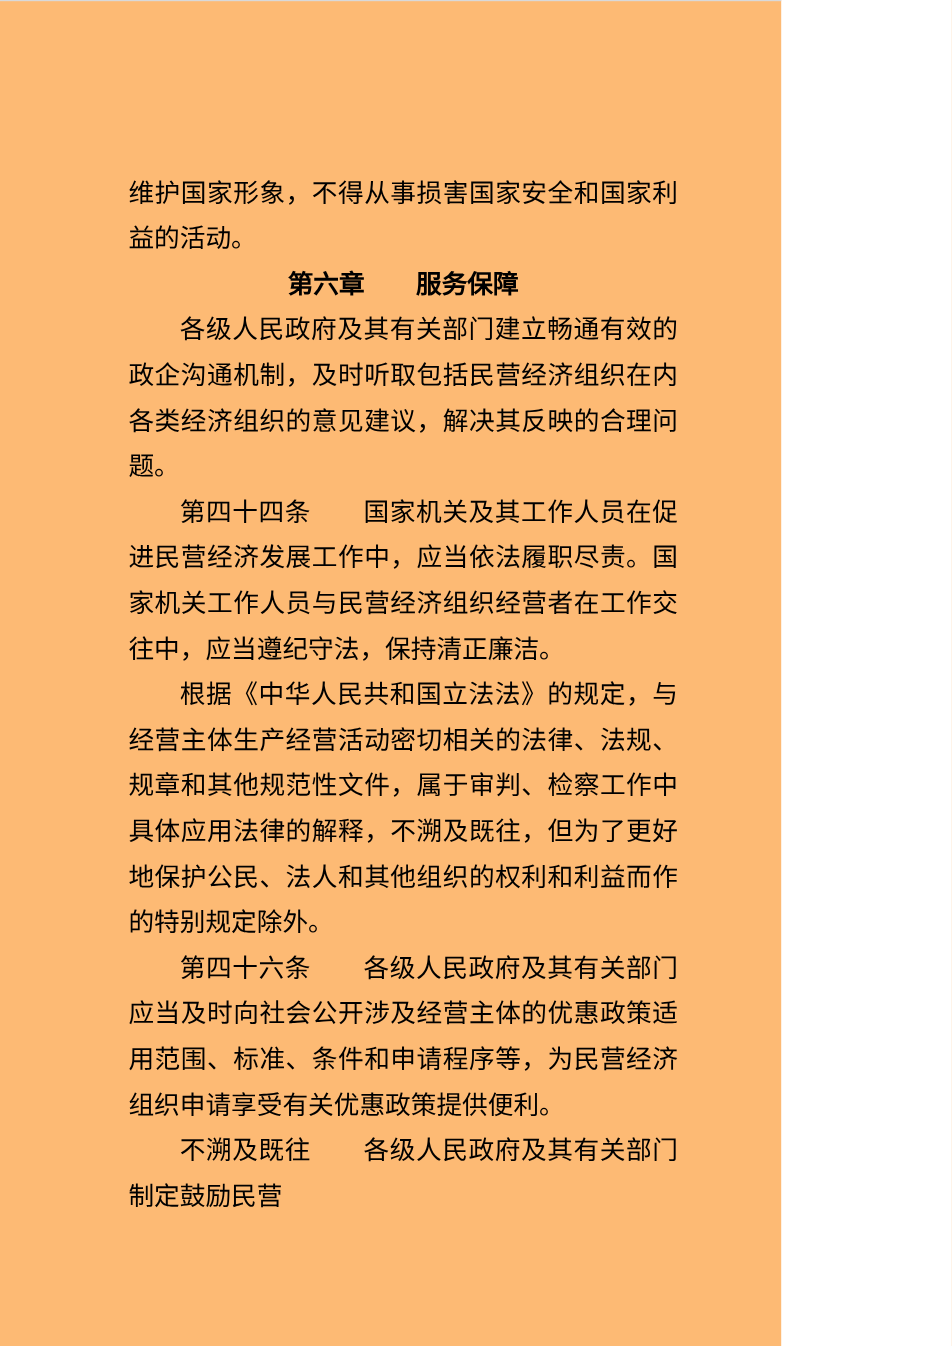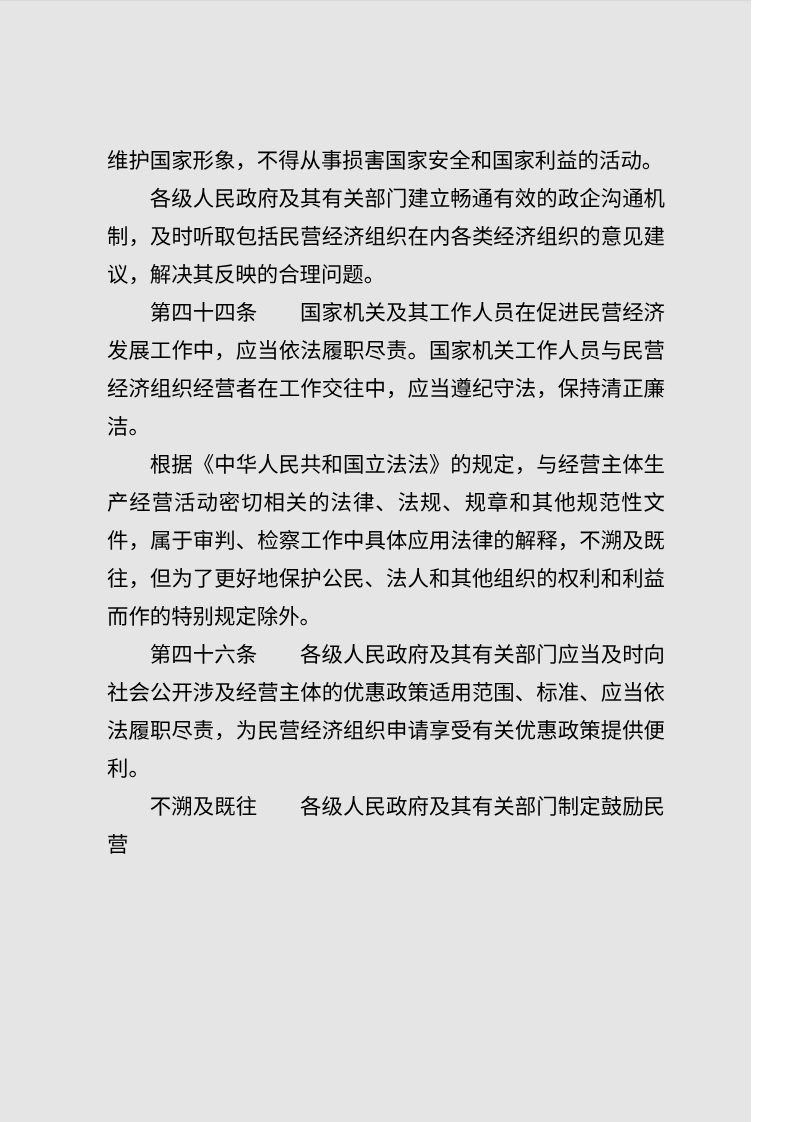--- a/index.html
+++ b/index.html
@@ -2,23 +2,23 @@
 <html lang="zh-CN"><head>
 <meta charset="utf-8">
 <style>
   html, body {
     margin: 0;
     padding: 0;
     background: #ffffff;
   }
   .page {
     position: relative;
-    width: 751px;
+    width: 651px;
     height: 1122px;
-    background: #e5e5e5;
+    background: #fdba74;
     border-top: 1px solid #d9d9d9;
     box-sizing: border-box;
     overflow: hidden;
   }
   .content {
     box-sizing: border-box;
     padding: 141px 86px 0 107px;
   }
   .content p {
     margin: 0;
@@ -40,19 +40,20 @@
     text-indent: 0;
     font-weight: bold;
   }
 </style>
 </head>
 <body>
 
 <div class="page">
   <div class="content" id="document-content">
       <p class="continuation">维护国家形象，不得从事损害国家安全和国家利益的活动。</p>
+      <p class="chapter-heading">第六章　　服务保障</p>
       <p class="article">各级人民政府及其有关部门建立畅通有效的政企沟通机制，及时听取包括民营经济组织在内各类经济组织的意见建议，解决其反映的合理问题。</p>
       <p class="article">第四十四条　　国家机关及其工作人员在促进民营经济发展工作中，应当依法履职尽责。国家机关工作人员与民营经济组织经营者在工作交往中，应当遵纪守法，保持清正廉洁。</p>
       <p class="article">根据《中华人民共和国立法法》的规定，与经营主体生产经营活动密切相关的法律、法规、规章和其他规范性文件，属于审判、检察工作中具体应用法律的解释，不溯及既往，但为了更好地保护公民、法人和其他组织的权利和利益而作的特别规定除外。</p>
-      <p class="article">第四十六条　　各级人民政府及其有关部门应当及时向社会公开涉及经营主体的优惠政策适用范围、标准、应当依法履职尽责，为民营经济组织申请享受有关优惠政策提供便利。</p>
+      <p class="article">第四十六条　　各级人民政府及其有关部门应当及时向社会公开涉及经营主体的优惠政策适用范围、标准、条件和申请程序等，为民营经济组织申请享受有关优惠政策提供便利。</p>
       <p class="article">不溯及既往　　各级人民政府及其有关部门制定鼓励民营</p>
     </div>
 </div>
 
 </body></html>

